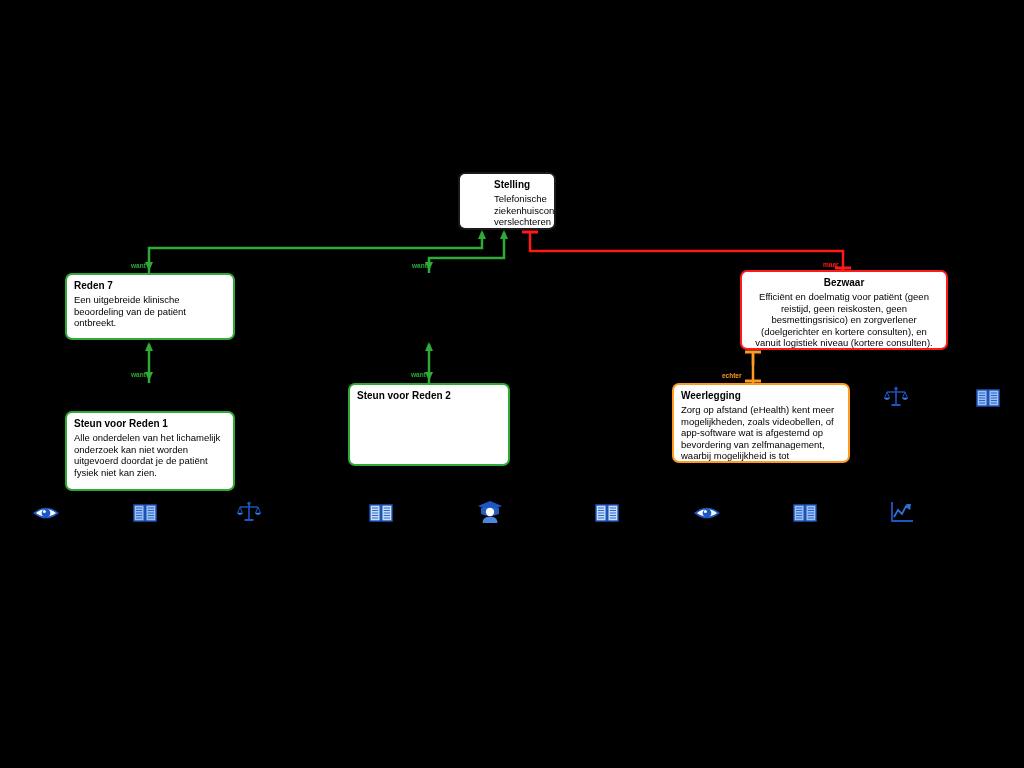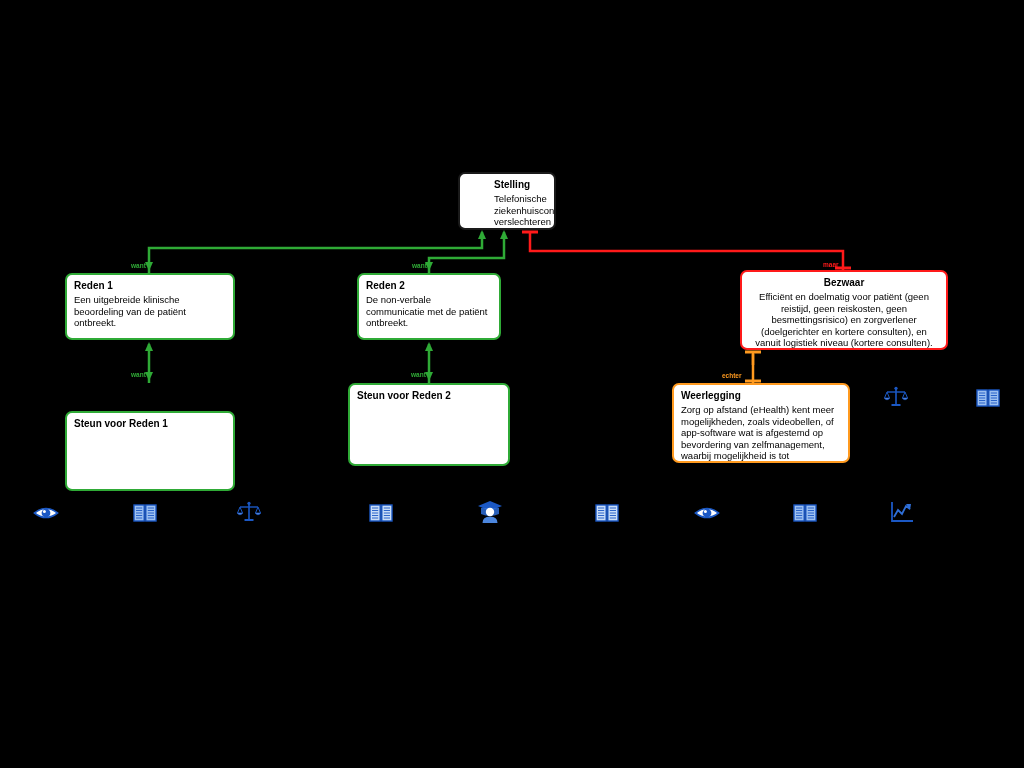--- a/index.html
+++ b/index.html
@@ -117,36 +117,33 @@
       <line x1="745" y1="352" x2="761" y2="352" stroke="#ff9a1f" stroke-width="3"></line>
     </g>
   </svg>
 
   <div class="node n-stelling" style="left:458px; top:172px; width:98px; height:58px;">
     <div class="title">Stelling</div>
     <div class="body">Telefonische ziekenhuisconsulten verslechteren de kwaliteit van zorg.</div>
   </div>
 
   <div class="node n-green" style="left:65px; top:273px; width:170px; height:67px;">
-    <div class="title">Reden 1</div>
+    <div class="title">Reden 7</div>
     <div class="body">Een uitgebreide klinische beoordeling van de patiënt ontbreekt.</div>
   </div>
 
-  <div class="node n-green" style="left:357px; top:273px; width:144px; height:67px;">
-    <div class="title">Reden 2</div>
-    <div class="body">De non-verbale communicatie met de patiënt ontbreekt.</div>
-  </div>
 
   <div class="node n-red" style="left:740px; top:270px; width:208px; height:80px;text-align:center;">
     <div class="title">Bezwaar</div>
     <div class="body">Efficiënt en doelmatig voor patiënt (geen reistijd, geen reiskosten, geen besmettingsrisico) en zorgverlener (doelgerichter en kortere consulten), en vanuit logistiek niveau (kortere consulten).</div>
   </div>
 
   <div class="node n-green" style="left:65px; top:383px; width:170px; height:80px;margin-top:28px;">
     <div class="title">Steun voor Reden 1</div>
+    <div class="body">Alle onderdelen van het lichamelijk onderzoek kan niet worden uitgevoerd doordat je de patiënt fysiek niet kan zien.</div>
   </div>
 
   <div class="node n-green" style="left:348px; top:383px; width:162px; height:83px;">
     <div class="title">Steun voor Reden 2</div>
   </div>
 
   <div class="node n-orange" style="left:664px; top:383px; width:178px; height:80px;">
     <div class="title">Weerlegging</div>
     <div class="body">Zorg op afstand (eHealth) kent meer mogelijkheden, zoals videobellen, of app-software wat is afgestemd op bevordering van zelfmanagement, waarbij mogelijkheid is tot beeldbellen.</div>
   </div>

